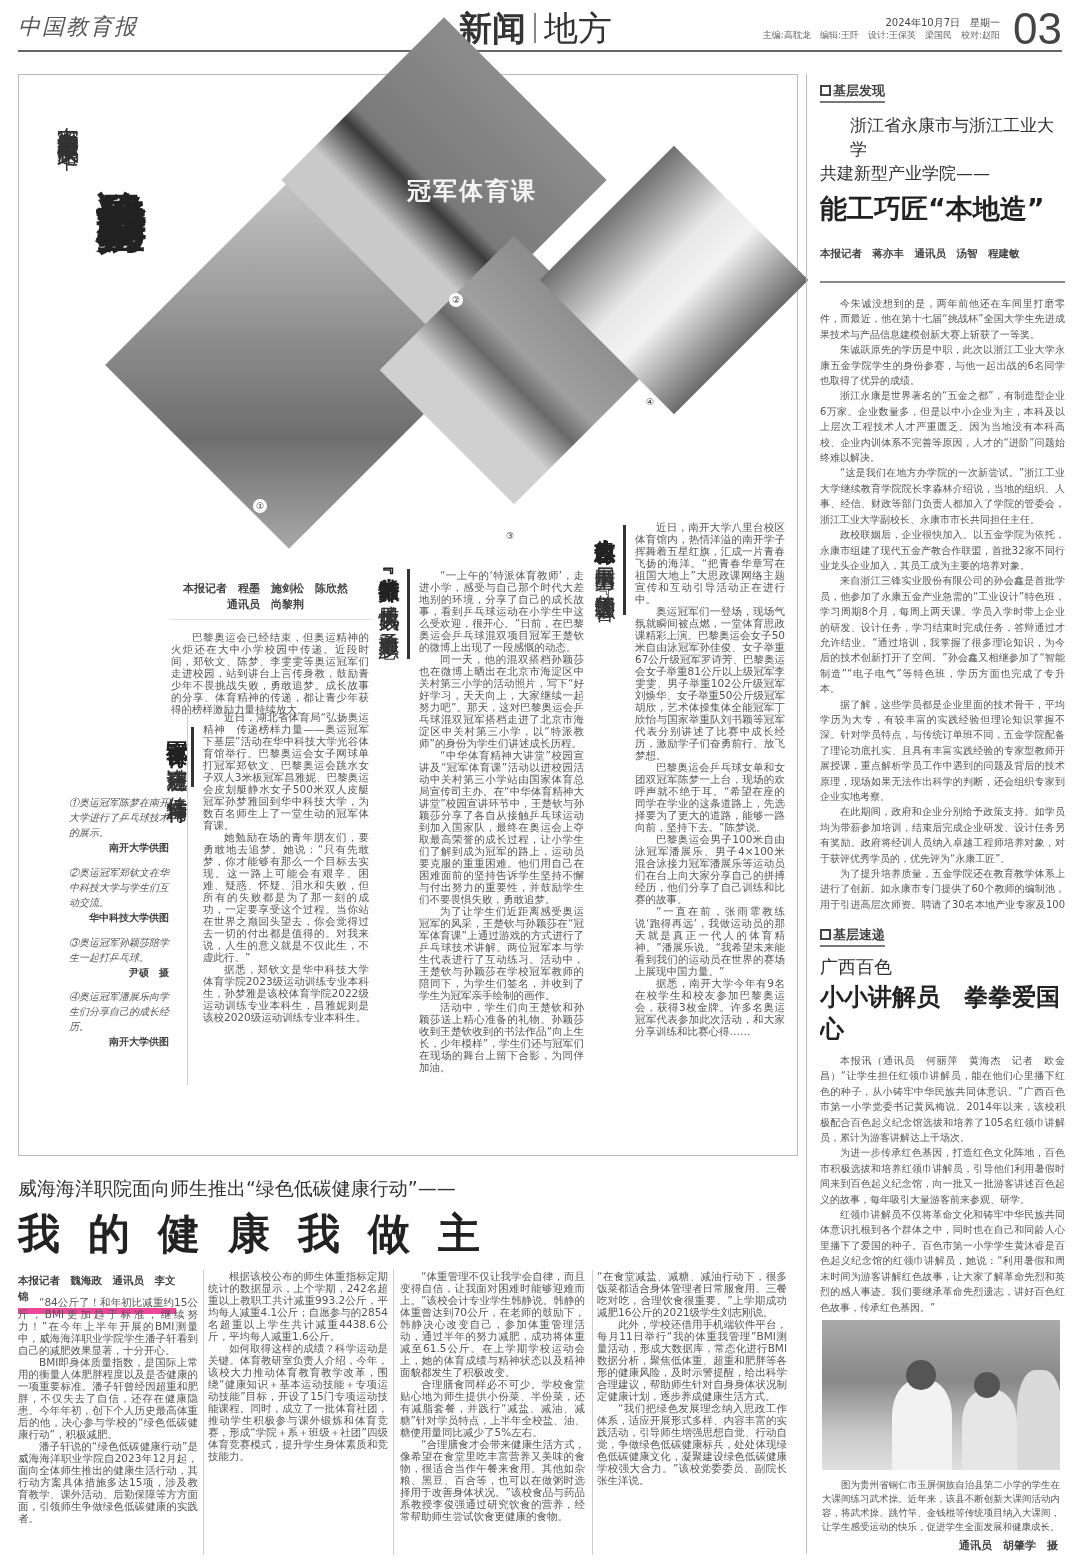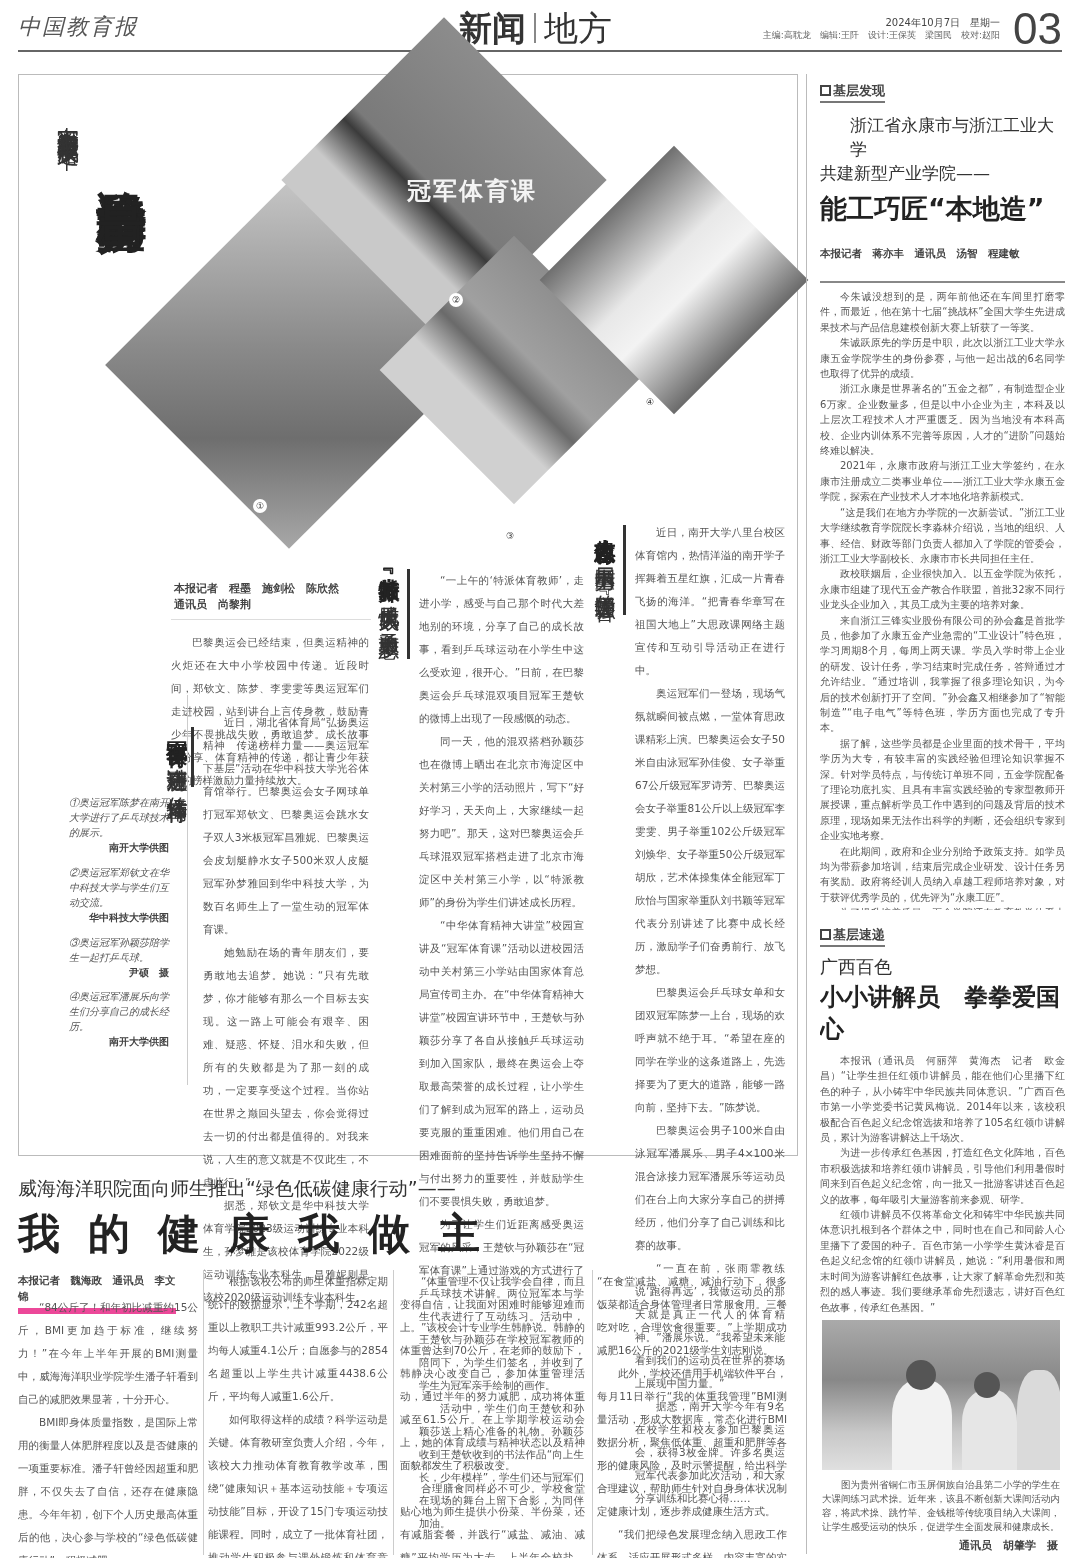--- a/index.html
+++ b/index.html
@@ -19,21 +19,21 @@
   
   .feature { position: absolute; left: 18px; top: 74px; width: 780px; height: 1082px; border: 1px solid #bbb; }
   .feat-sub { position: absolute; left: 34px; top: 36px; writing-mode: vertical-rl; font-size: 22px; color: #333; letter-spacing: 1px; }
   .feat-title { position: absolute; left: 70px; top: 76px; writing-mode: vertical-rl; font-size: 50px; font-weight: bold; color: #222; letter-spacing: 2px; }
   .diamond { position: absolute; transform: rotate(45deg); overflow: hidden; background: linear-gradient(135deg, #9a9a9a, #6f6f6f 50%, #b5b5b5); }
   .banner { position: absolute; left: 388px; top: 100px; font-size: 24px; color: #f4f4f4; font-weight: bold; letter-spacing: 2px; z-index: 5; }
   .numtag { position: absolute; z-index: 6; width: 14px; height: 14px; border-radius: 50%; background: #fff; color: #333; font-size: 9px; text-align: center; line-height: 14px; }
 
   .byline { position: absolute; font-size: 11px; font-weight: bold; color: #444; line-height: 16px; }
   .byline.under { border-bottom: 6px solid #ec4899; padding-bottom: 4px; }
-  .body { position: absolute; font-size: 10.5px; line-height: 23px; color: #555; text-align: justify; text-indent: 2em; }
+  .body { position: absolute; font-size: 10.5px; line-height: 12px; color: #555; text-align: justify; text-indent: 2em; }
   .body p { margin: 0; }
 
   .vhead { position: absolute; writing-mode: vertical-rl; font-size: 21px; color: #333; letter-spacing: 1px; }
   .vhead b { font-weight: bold; color: #222; }
   .vbar { position: absolute; width: 3px; background: #333; }
 
   .caption { position: absolute; left: 50px; width: 100px; font-size: 10px; line-height: 15px; color: #555; font-family: "DejaVu Serif", serif; font-style: italic; }
   .caption .credit { display: block; text-align: right; font-weight: bold; font-style: normal; font-family: "DejaVu Sans", sans-serif; color: #444; }
 
   
@@ -75,21 +75,21 @@
   <div class="diamond" style="left:310px; top:-10px; width:230px; height:230px; background:linear-gradient(180deg,#8c8c8c 0%,#7a7a7a 55%,#3b3b3b 62%,#c9c9c9 80%);"></div>
   <div class="diamond" style="left:400px; top:200px; width:190px; height:190px; background:linear-gradient(180deg,#8c8c8c 0%,#a0a0a0 40%,#6a6a6a 55%,#d0d0d0 75%);"></div>
   <div class="diamond" style="left:560px; top:110px; width:190px; height:190px; background:linear-gradient(90deg,#6f6f6f,#e8e8e8 40%,#f3f3f3 60%,#6a6a6a);"></div>
 
   <div class="banner">冠军体育课</div>
   <div class="numtag" style="left:234px; top:424px;">①</div>
   <div class="numtag" style="left:430px; top:218px;">②</div>
   <div class="numtag" style="left:484px; top:454px;">③</div>
   <div class="numtag" style="left:624px; top:320px;">④</div>
 
-  <div class="byline" style="left:155px; top:506px;">
+  <div class="byline" style="left:164px; top:506px;text-align:center;">
     <div>本报记者　程墨　施剑松　陈欣然</div>
     <div>通讯员　尚黎荆</div>
   </div>
   <div style="position:absolute; left:152px; top:544px; width:200px; height:1px; background:#ddd;"></div>
   <div class="body" style="left:152px; top:556px; width:198px;">
     <p>巴黎奥运会已经结束，但奥运精神的火炬还在大中小学校园中传递。近段时间，郑钦文、陈梦、李雯雯等奥运冠军们走进校园，站到讲台上言传身教，鼓励青少年不畏挑战失败，勇敢追梦。成长故事的分享、体育精神的传递，都让青少年获得的榜样激励力量持续放大。</p>
   </div>
 
   <div class="vhead" style="left:144px; top:650px;">
     <b>冠军体育课：</b><span>讲述夺冠历程　传播体育精神</span>
@@ -144,25 +144,24 @@
     <p>据悉，南开大学今年有9名在校学生和校友参加巴黎奥运会，获得3枚金牌。许多名奥运冠军代表参加此次活动，和大家分享训练和比赛心得……</p>
   </div>
 </div>
 
 <div class="rcol" style="top:80px; overflow:hidden; height:830px;">
   <div class="kicker"><span class="box"></span><span>基层发现</span></div>
   <div class="r-sub" style="margin-top:10px; padding-left:30px;">浙江省永康市与浙江工业大学</div>
   <div class="r-sub">共建新型产业学院——</div>
   <div class="r-title" style="margin-top:6px;">能工巧匠“本地造”</div>
   <div class="byline" style="position:static; margin-top:18px; border-bottom:2px solid #888; padding-bottom:20px; font-size:10.5px;">本报记者　蒋亦丰　通讯员　汤智　程建敏</div>
-  <div class="body" style="position:static; margin-top:6px; font-size:10px; line-height:15.4px;">
+  <div class="body" style="position:static; margin-top:13px; font-size:10px; line-height:15.4px;">
     <p>今朱诚没想到的是，两年前他还在车间里打磨零件，而最近，他在第十七届“挑战杯”全国大学生先进成果技术与产品信息建模创新大赛上斩获了一等奖。</p>
     <p>朱诚跃原先的学历是中职，此次以浙江工业大学永康五金学院学生的身份参赛，与他一起出战的6名同学也取得了优异的成绩。</p>
     <p>浙江永康是世界著名的“五金之都”，有制造型企业6万家。企业数量多，但是以中小企业为主，本科及以上层次工程技术人才严重匮乏。因为当地没有本科高校、企业内训体系不完善等原因，人才的“进阶”问题始终难以解决。</p>
-    <p>2021年，永康市政府与浙江工业大学签约，在永康市注册成立二类事业单位——浙江工业大学永康五金学院，探索在产业技术人才本地化培养新模式。</p>
     <p>“这是我们在地方办学院的一次新尝试。”浙江工业大学继续教育学院院长李淼林介绍说，当地的组织、人事、经信、财政等部门负责人都加入了学院的管委会，浙江工业大学副校长、永康市市长共同担任主任。</p>
     <p>政校联姻后，企业很快加入。以五金学院为依托，永康市组建了现代五金产教合作联盟，首批32家不同行业龙头企业加入，其员工成为主要的培养对象。</p>
     <p>来自浙江三锋实业股份有限公司的孙会鑫是首批学员，他参加了永康五金产业急需的“工业设计”特色班，学习周期8个月，每周上两天课。学员入学时带上企业的研发、设计任务，学习结束时完成任务，答辩通过才允许结业。“通过培训，我掌握了很多理论知识，为今后的技术创新打开了空间。”孙会鑫又相继参加了“智能制造”“电子电气”等特色班，学历方面也完成了专升本。</p>
     <p>据了解，这些学员都是企业里面的技术骨干，平均学历为大专，有较丰富的实践经验但理论知识掌握不深。针对学员特点，与传统订单班不同，五金学院配备了理论功底扎实、且具有丰富实践经验的专家型教师开展授课，重点解析学员工作中遇到的问题及背后的技术原理，现场如果无法作出科学的判断，还会组织专家到企业实地考察。</p>
     <p>在此期间，政府和企业分别给予政策支持。如学员均为带薪参加培训，结束后完成企业研发、设计任务另有奖励。政府将经训人员纳入卓越工程师培养对象，对于获评优秀学员的，优先评为“永康工匠”。</p>
     <p>为了提升培养质量，五金学院还在教育教学体系上进行了创新。如永康市专门提供了60个教师的编制池，用于引进高层次师资。聘请了30名本地产业专家及100余名高校专家教授，开发与产业需求高度契合的课程体系。据统计，五金学院至今已开设60余个班，涉及工业设计、智能制造、新材料等多个专业领域，每年培养、培训学生学员1.3万多人次，多名学员获评“永康工匠”“金华市首席技术人才”等荣誉。</p>
 
   </div>
 </div>
 
@@ -202,21 +201,21 @@
 
 </div>
 <div class="vline" style="left:203px; top:1270px; height:285px;"></div>
 <div class="body" style="left:208px; top:1270px; width:180px; height:288px; overflow:hidden; text-indent:0;">
   <p style="text-indent:2em;">根据该校公布的师生体重指标定期统计的数据显示，上个学期，242名超重以上教职工共计减重993.2公斤，平均每人减重4.1公斤；自愿参与的2854名超重以上学生共计减重4438.6公斤，平均每人减重1.6公斤。</p>
   <p style="text-indent:2em;">如何取得这样的成绩？科学运动是关键。体育教研室负责人介绍，今年，该校大力推动体育教育教学改革，围绕“健康知识＋基本运动技能＋专项运动技能”目标，开设了15门专项运动技能课程。同时，成立了一批体育社团，推动学生积极参与课外锻炼和体育竞赛，形成“学院＋系＋班级＋社团”四级体育竞赛模式，提升学生身体素质和竞技能力。</p>
 </div>
 <div class="vline" style="left:393px; top:1270px; height:285px;"></div>
 <div class="body" style="left:400px; top:1270px; width:185px; height:288px; overflow:hidden;">
   <p>“体重管理不仅让我学会自律，而且变得自信，让我面对困难时能够迎难而上。”该校会计专业学生韩静说。韩静的体重曾达到70公斤，在老师的鼓励下，韩静决心改变自己，参加体重管理活动，通过半年的努力减肥，成功将体重减至61.5公斤。在上学期学校运动会上，她的体育成绩与精神状态以及精神面貌都发生了积极改变。</p>
-  <p>合理膳食同样必不可少。学校食堂贴心地为师生提供小份菜、半份菜，还有减脂套餐，并践行“减盐、减油、减糖”平均学历为大专，上半年全校盐、油、糖使用量同比减少了5%左右。</p>
+  <p>合理膳食同样必不可少。学校食堂贴心地为师生提供小份菜、半份菜，还有减脂套餐，并践行“减盐、减油、减糖”针对学员特点，上半年全校盐、油、糖使用量同比减少了5%左右。</p>
   <p>“合理膳食才会带来健康生活方式，像希望在食堂里吃丰富营养又美味的食物，很适合当作午餐来食用。其他如杂粮、黑豆、百合等，也可以在做粥时选择用于改善身体状况。”该校食品与药品系教授李俊强通过研究饮食的营养，经常帮助师生尝试饮食更健康的食物。</p>
 </div>
 <div class="vline" style="left:592px; top:1270px; height:285px;"></div>
 <div class="body" style="left:597px; top:1270px; width:190px; height:288px; overflow:hidden;">
   <p style="text-indent:0;">“在食堂减盐、减糖、减油行动下，很多饭菜都适合身体管理者日常服食用。三餐吃对吃，合理饮食很重要。”上学期成功减肥16公斤的2021级学生刘志刚说。</p>
   <p>此外，学校还借用手机端软件平台，每月11日举行“我的体重我管理”BMI测量活动，形成大数据库，常态化进行BMI数据分析，聚焦低体重、超重和肥胖等各形的健康风险，及时示警提醒，给出科学合理建议，帮助师生针对自身身体状况制定健康计划，逐步养成健康生活方式。</p>
   <p>“我们把绿色发展理念纳入思政工作体系，适应开展形式多样、内容丰富的实践活动，引导师生增强思想自觉、行动自觉，争做绿色低碳健康标兵，处处体现绿色低碳健康文化，凝聚建设绿色低碳健康学校强大合力。”该校党委委员、副院长张生洋说。</p>
 
 </div>
 <div class="vline" style="left:806px; top:74px; height:1480px; background:#bbb;"></div>

